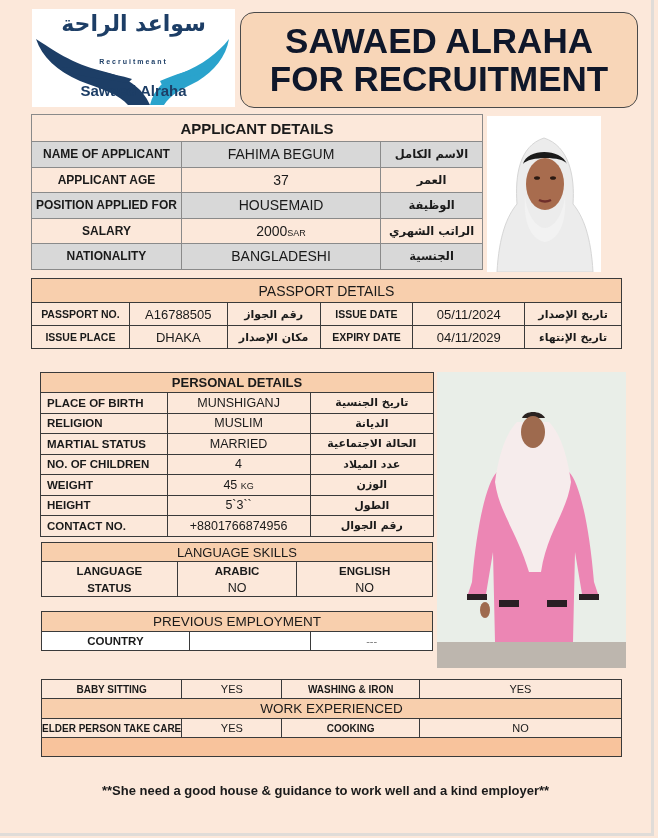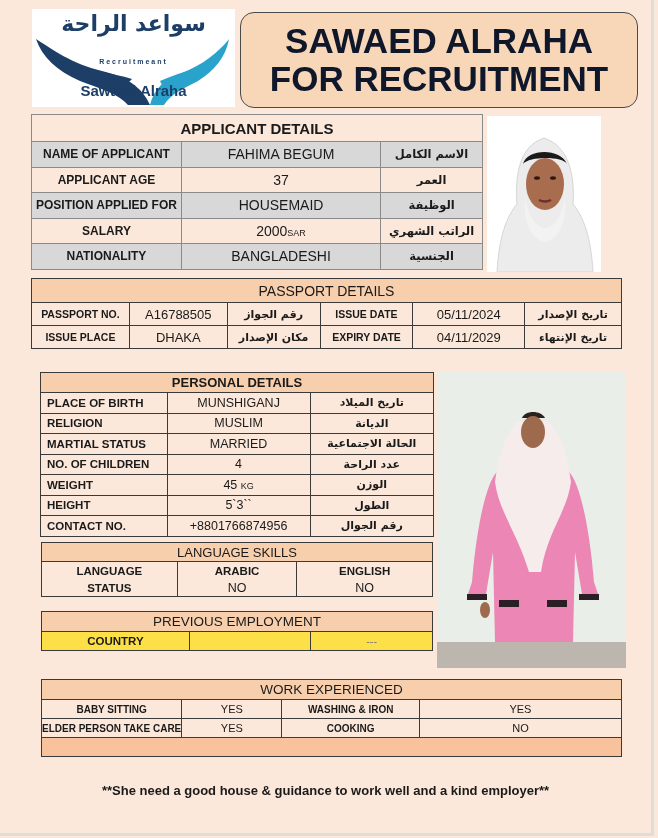--- a/index.html
+++ b/index.html
@@ -58,21 +58,21 @@
   
   .t-lang { left: 41px; top: 542px; width: 392px; }
   .t-lang td { height: 17.5px; font-size: 12.5px; background: #fce8da; }
   .t-lang .hdr { background: #f8cfad; font-size: 13px; height: 19px; }
   .t-lang .lbl { font-weight: bold; font-size: 11.5px; text-align: center; }
   .t-lang .row1 td { border-bottom: none; }
   .t-lang .row2 td { border-top: none; }
 
   
   .t-prev { left: 41px; top: 611px; width: 392px; }
-  .t-prev td { height: 19px; font-size: 11px; background: #fde047; }
+  .t-prev td { height: 19px; font-size: 11px; background: #ffffff; }
   .t-prev .hdr { background: #f8cfad; font-size: 13.5px; height: 20px; }
   .t-prev .lbl { font-weight: bold; font-size: 11.5px; }
   .t-prev .dash { color: #777; }
 
   
   .t-work { left: 41px; top: 679px; width: 581px; }
   .t-work td { height: 19px; font-size: 11px; background: #fce8da; }
   .t-work .hdr { background: #f8cfad; font-size: 13.5px; height: 20px; }
   .t-work .lbl { font-weight: bold; font-size: 10px; }
   .t-work .foot { background: #f8c39c; height: 19px; }
@@ -171,36 +171,36 @@
     </table>
 
   <table class="t-personal">
     <tbody>
         <tr>
           <td colspan="3" class="hdr">PERSONAL DETAILS</td>
         </tr>
     <tr>
       <td class="lbl">PLACE OF BIRTH</td>
       <td class="val">MUNSHIGANJ</td>
-      <td class="ar">تاريخ الميلاد</td>
+      <td class="ar">تاريخ الجنسية</td>
     </tr>
     <tr>
       <td class="lbl">RELIGION</td>
       <td class="val">MUSLIM</td>
       <td class="ar">الديانة</td>
     </tr>
     <tr>
       <td class="lbl">MARTIAL STATUS</td>
       <td class="val">MARRIED</td>
       <td class="ar">الحالة الاجتماعية</td>
     </tr>
     <tr>
       <td class="lbl">NO. OF CHILDREN</td>
       <td class="val">4</td>
-      <td class="ar">عدد الراحة</td>
+      <td class="ar">عدد الميلاد</td>
     </tr>
     <tr>
       <td class="lbl">WEIGHT</td>
       <td class="val"><span>45</span> <span class="small-unit">KG</span></td>
       <td class="ar">الوزن</td>
     </tr>
     <tr>
       <td class="lbl">HEIGHT</td>
       <td class="val">5`3``</td>
       <td class="ar">الطول</td>
@@ -256,29 +256,29 @@
       <td class="lbl" style="width:148px">COUNTRY</td>
       <td style="width:122px"></td>
       <td class="dash" style="width:122px">---</td>
     </tr>
   </tbody>
     </table>
 
   <table class="t-work">
     <tbody>
         <tr>
-          <td colspan="4" class="hdr">WORK EXPERIENCED</td>
-        </tr>
-    <tr>
       <td class="lbl" style="width:126px">BABY SITTING</td>
       <td style="width:104px">YES</td>
       <td class="lbl" style="width:140px">WASHING &amp; IRON</td>
       <td style="width:211px">YES</td>
     </tr>
     <tr>
+          <td colspan="4" class="hdr">WORK EXPERIENCED</td>
+        </tr>
+    <tr>
       <td class="lbl">ELDER PERSON TAKE CARE</td>
       <td>YES</td>
       <td class="lbl">COOKING</td>
       <td>NO</td>
     </tr>
     <tr>
           <td colspan="4" class="foot"></td>
         </tr>
   </tbody>
     </table>

